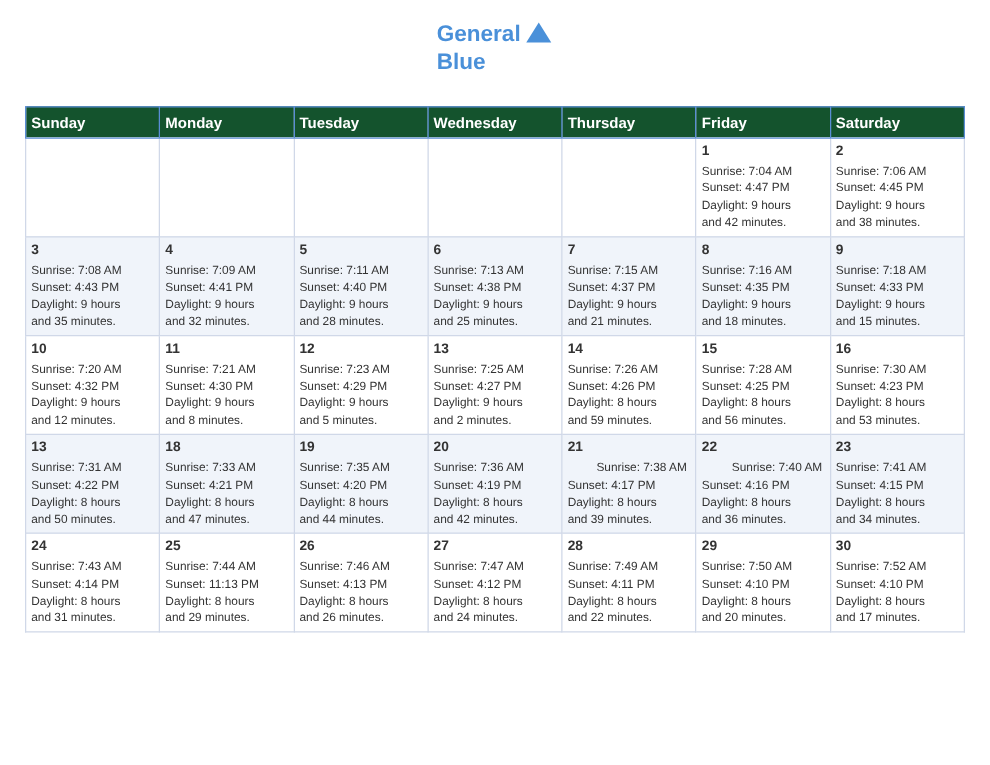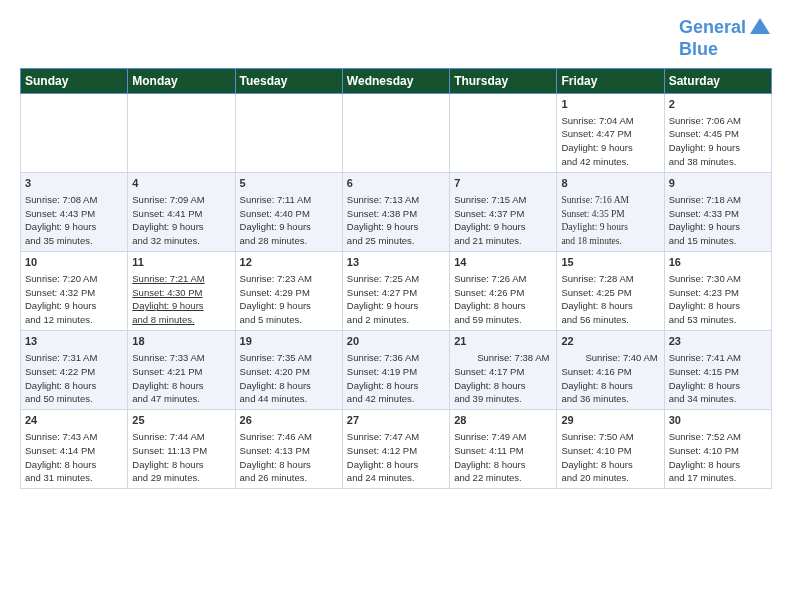--- a/index.html
+++ b/index.html
@@ -10,23 +10,23 @@
       background: #fff;
       overflow: hidden;
     }
     .page {
       width: 792px;
       height: 612px;
       padding: 16px 20px 10px 20px;
     }
     .header {
       display: flex;
-      justify-content: flex-end;
+      justify-content: center;
       align-items: flex-start;
-      margin-bottom: 8px;
+      margin-bottom: 25px;
     }
     .logo {
       display: flex;
       align-items: center;
     }
     .logo-text {
       font-size: 18px;
       font-weight: bold;
       color: #333;
       line-height: 1.1;
@@ -161,35 +161,35 @@
 Daylight: 9 hours
 and 28 minutes.</span></td>
           <td><span class="day-num">6</span><span class="day-info" style="white-space: pre-line;">Sunrise: 7:13 AM
 Sunset: 4:38 PM
 Daylight: 9 hours
 and 25 minutes.</span></td>
           <td><span class="day-num">7</span><span class="day-info" style="white-space: pre-line;">Sunrise: 7:15 AM
 Sunset: 4:37 PM
 Daylight: 9 hours
 and 21 minutes.</span></td>
-          <td><span class="day-num">8</span><span class="day-info" style="white-space: pre-line; font-family: Liberation Serif, serif;">Sunrise: 7:16 AM
+          <td><span class="day-num">8</span><span class="day-info" style="white-space: pre-line;">Sunrise: 7:16 AM
 Sunset: 4:35 PM
 Daylight: 9 hours
 and 18 minutes.</span></td>
           <td><span class="day-num">9</span><span class="day-info" style="white-space: pre-line; margin-top: 42px;">Sunrise: 7:18 AM
 Sunset: 4:33 PM
 Daylight: 9 hours
 and 15 minutes.</span></td>
         </tr>
         <tr>
           <td><span class="day-num">10</span><span class="day-info" style="white-space: pre-line;">Sunrise: 7:20 AM
 Sunset: 4:32 PM
 Daylight: 9 hours
 and 12 minutes.</span></td>
-          <td><span class="day-num">11</span><span class="day-info" style="white-space: pre-line; text-decoration: underline;">Sunrise: 7:21 AM
+          <td><span class="day-num">11</span><span class="day-info" style="white-space: pre-line;">Sunrise: 7:21 AM
 Sunset: 4:30 PM
 Daylight: 9 hours
 and 8 minutes.</span></td>
           <td><span class="day-num">12</span><span class="day-info" style="white-space: pre-line;">Sunrise: 7:23 AM
 Sunset: 4:29 PM
 Daylight: 9 hours
 and 5 minutes.</span></td>
           <td><span class="day-num">13</span><span class="day-info" style="white-space: pre-line;">Sunrise: 7:25 AM
 Sunset: 4:27 PM
 Daylight: 9 hours

